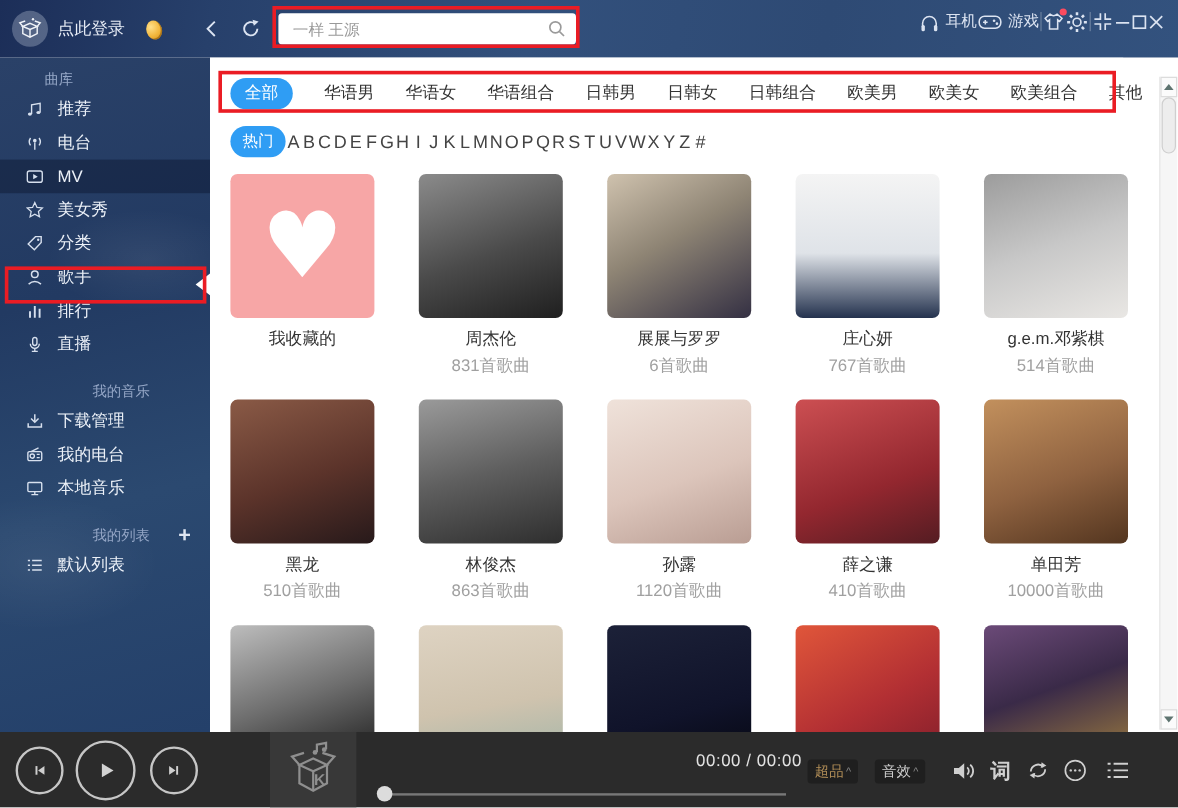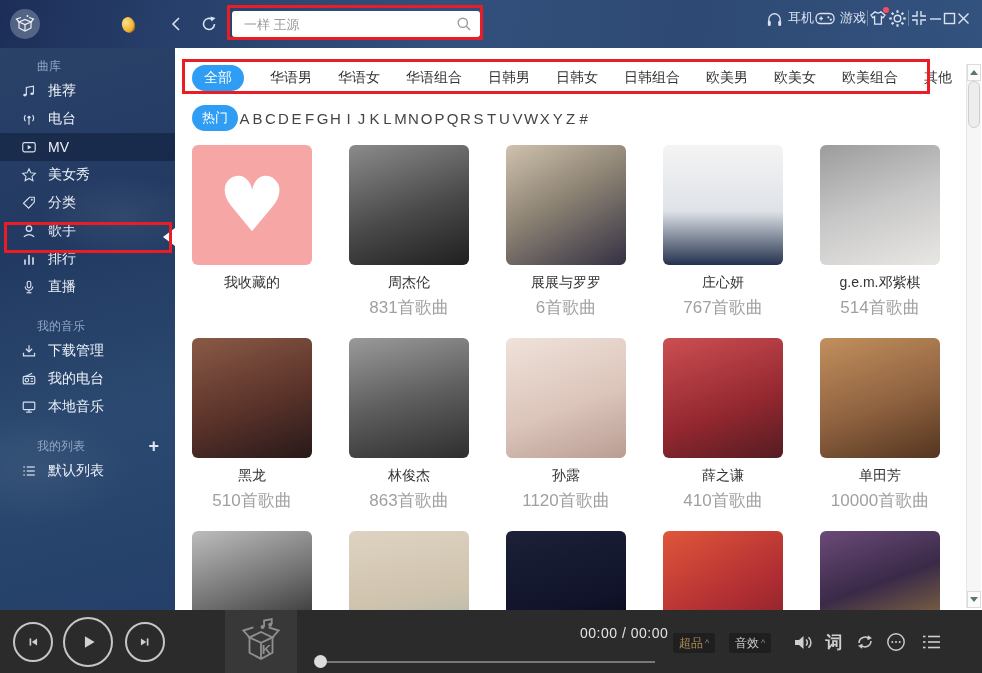--- a/index.html
+++ b/index.html
@@ -43,21 +43,21 @@
   .sidebar {
     position:absolute; left:0; top:48px; width:175px; bottom:63px;
     background:
       radial-gradient(120px 60px at 70% 30%, rgba(255,255,255,.07), transparent 70%),
       radial-gradient(140px 80px at 20% 75%, rgba(255,255,255,.06), transparent 70%),
       linear-gradient(165deg,#2a4168 0%,#223a62 35%,#2b4970 65%,#24406a 100%);
     padding-top:7px; color:#ecf1f8;
   }
   .sec-h { height:22px; line-height:22px; padding-left:37px; font-size:12px; color:#94a6c6;
     display:flex; align-items:center; }
-  .sec-h.mt { margin-top:14px; }
+  .sec-h.mt { margin-top:14px;margin-left:40px; }
   .s-item { height:28px; display:flex; align-items:center; padding-left:20px; gap:10px;
     font-size:14px; cursor:pointer; position:relative; }
   .s-item .sic { width:18px; height:18px; color:#d7e0ee; display:flex; align-items:center; justify-content:center; }
   .s-item.hovered { background:rgba(10,20,44,.42); }
   .sec-h .plus { margin-left:auto; margin-right:16px; color:#dfe6f2; font-size:18px; font-weight:bold;
     cursor:pointer; line-height:18px; }
   .sel-pointer { position:absolute; left:163px; top:228px; width:0; height:0;
     border-top:9px solid transparent; border-bottom:9px solid transparent; border-right:12px solid #fff; z-index:5; }
 
   
@@ -66,21 +66,21 @@
   .tab { font-size:14px; color:#333; cursor:pointer; white-space:nowrap; }
   .tab.active { background:#2f9df4; color:#fff; padding:4px 12px; border-radius:13px; }
   .letters-row { position:absolute; left:17px; top:57px; display:flex; align-items:center; }
   .letter { font-size:15px; color:#444; cursor:pointer; min-width:13px; text-align:center; }
   .letter.active { background:#2f9df4; color:#fff; font-size:13px; padding:4px 10px; border-radius:13px; min-width:auto; }
 
   .grid { position:absolute; left:17px; top:97px; width:790px; display:flex; flex-wrap:wrap; }
   .card { width:120px; margin:0 37px 19px 0; cursor:pointer; }
   .card .photo { width:120px; height:120px; border-radius:6px; }
   .card .nm { margin-top:9px; text-align:center; font-size:14px; color:#333; white-space:nowrap; }
-  .card .ct { margin-top:4px; text-align:center; font-size:17px; color:#a0a0a0; }
+  .card .ct { margin-top:4px; text-align:center; font-size:14px; color:#a0a0a0; }
   .fav { background:#f7a6a6; display:flex; align-items:center; justify-content:center; }
   .fav .heart { color:#fff; font-size:76px; line-height:1; font-family:"DejaVu Sans",sans-serif; }
 
   .ph-zhou  { background:linear-gradient(160deg,#8b8b8b,#4a4a4a 55%,#1f1f1f); }
   .ph-zhan  { background:linear-gradient(150deg,#cfc2ae,#8e8474 45%,#343043); }
   .ph-zhuang{ background:linear-gradient(180deg,#f4f4f4,#dfe3e8 55%,#24324e); }
   .ph-gem   { background:linear-gradient(160deg,#9c9c9c,#c8c8c8 50%,#e9e7e4); }
   .ph-heil  { background:linear-gradient(160deg,#8a5a46,#5b332a 55%,#27191a); }
   .ph-lin   { background:linear-gradient(165deg,#9a9a9a,#5f5f5f 50%,#2e2e2e); }
   .ph-sun   { background:linear-gradient(160deg,#efe2da,#dcc5bb 55%,#b99d93); }
@@ -145,20 +145,21 @@
         <g fill="none" stroke="#f0f3f8" stroke-width="1.2">
           <polygon points="4,8 10,5.5 16,8 10,10.5"></polygon>
           <polyline points="4,8 4,14 10,17 16,14 16,8"></polyline>
           <line x1="10" y1="10.5" x2="10" y2="17"></line>
           <polyline points="4,8 1.5,5 6,3.5"></polyline>
           <polyline points="16,8 18.5,5 14,3.5"></polyline>
         </g>
         <circle cx="12.5" cy="2" r="1" fill="#f0f3f8"></circle>
       </svg>
     </div>
+    <div class="login-label">点此登录</div>
     <span class="coin"></span>
 
     <div class="nav-ic" style="left:165px;">
       <svg width="12" height="16" viewBox="0 0 12 16">
         <polyline points="9,2 3,8 9,14" fill="none" stroke="currentColor" stroke-width="1.6"></polyline>
       </svg>
     </div>
     <div class="nav-ic" style="left:198px;">
       <svg width="18" height="18" viewBox="0 0 18 18">
         <path d="M14.5,9 a5.5,5.5 0 1 1 -2,-4.3" fill="none" stroke="currentColor" stroke-width="1.6"></path>

